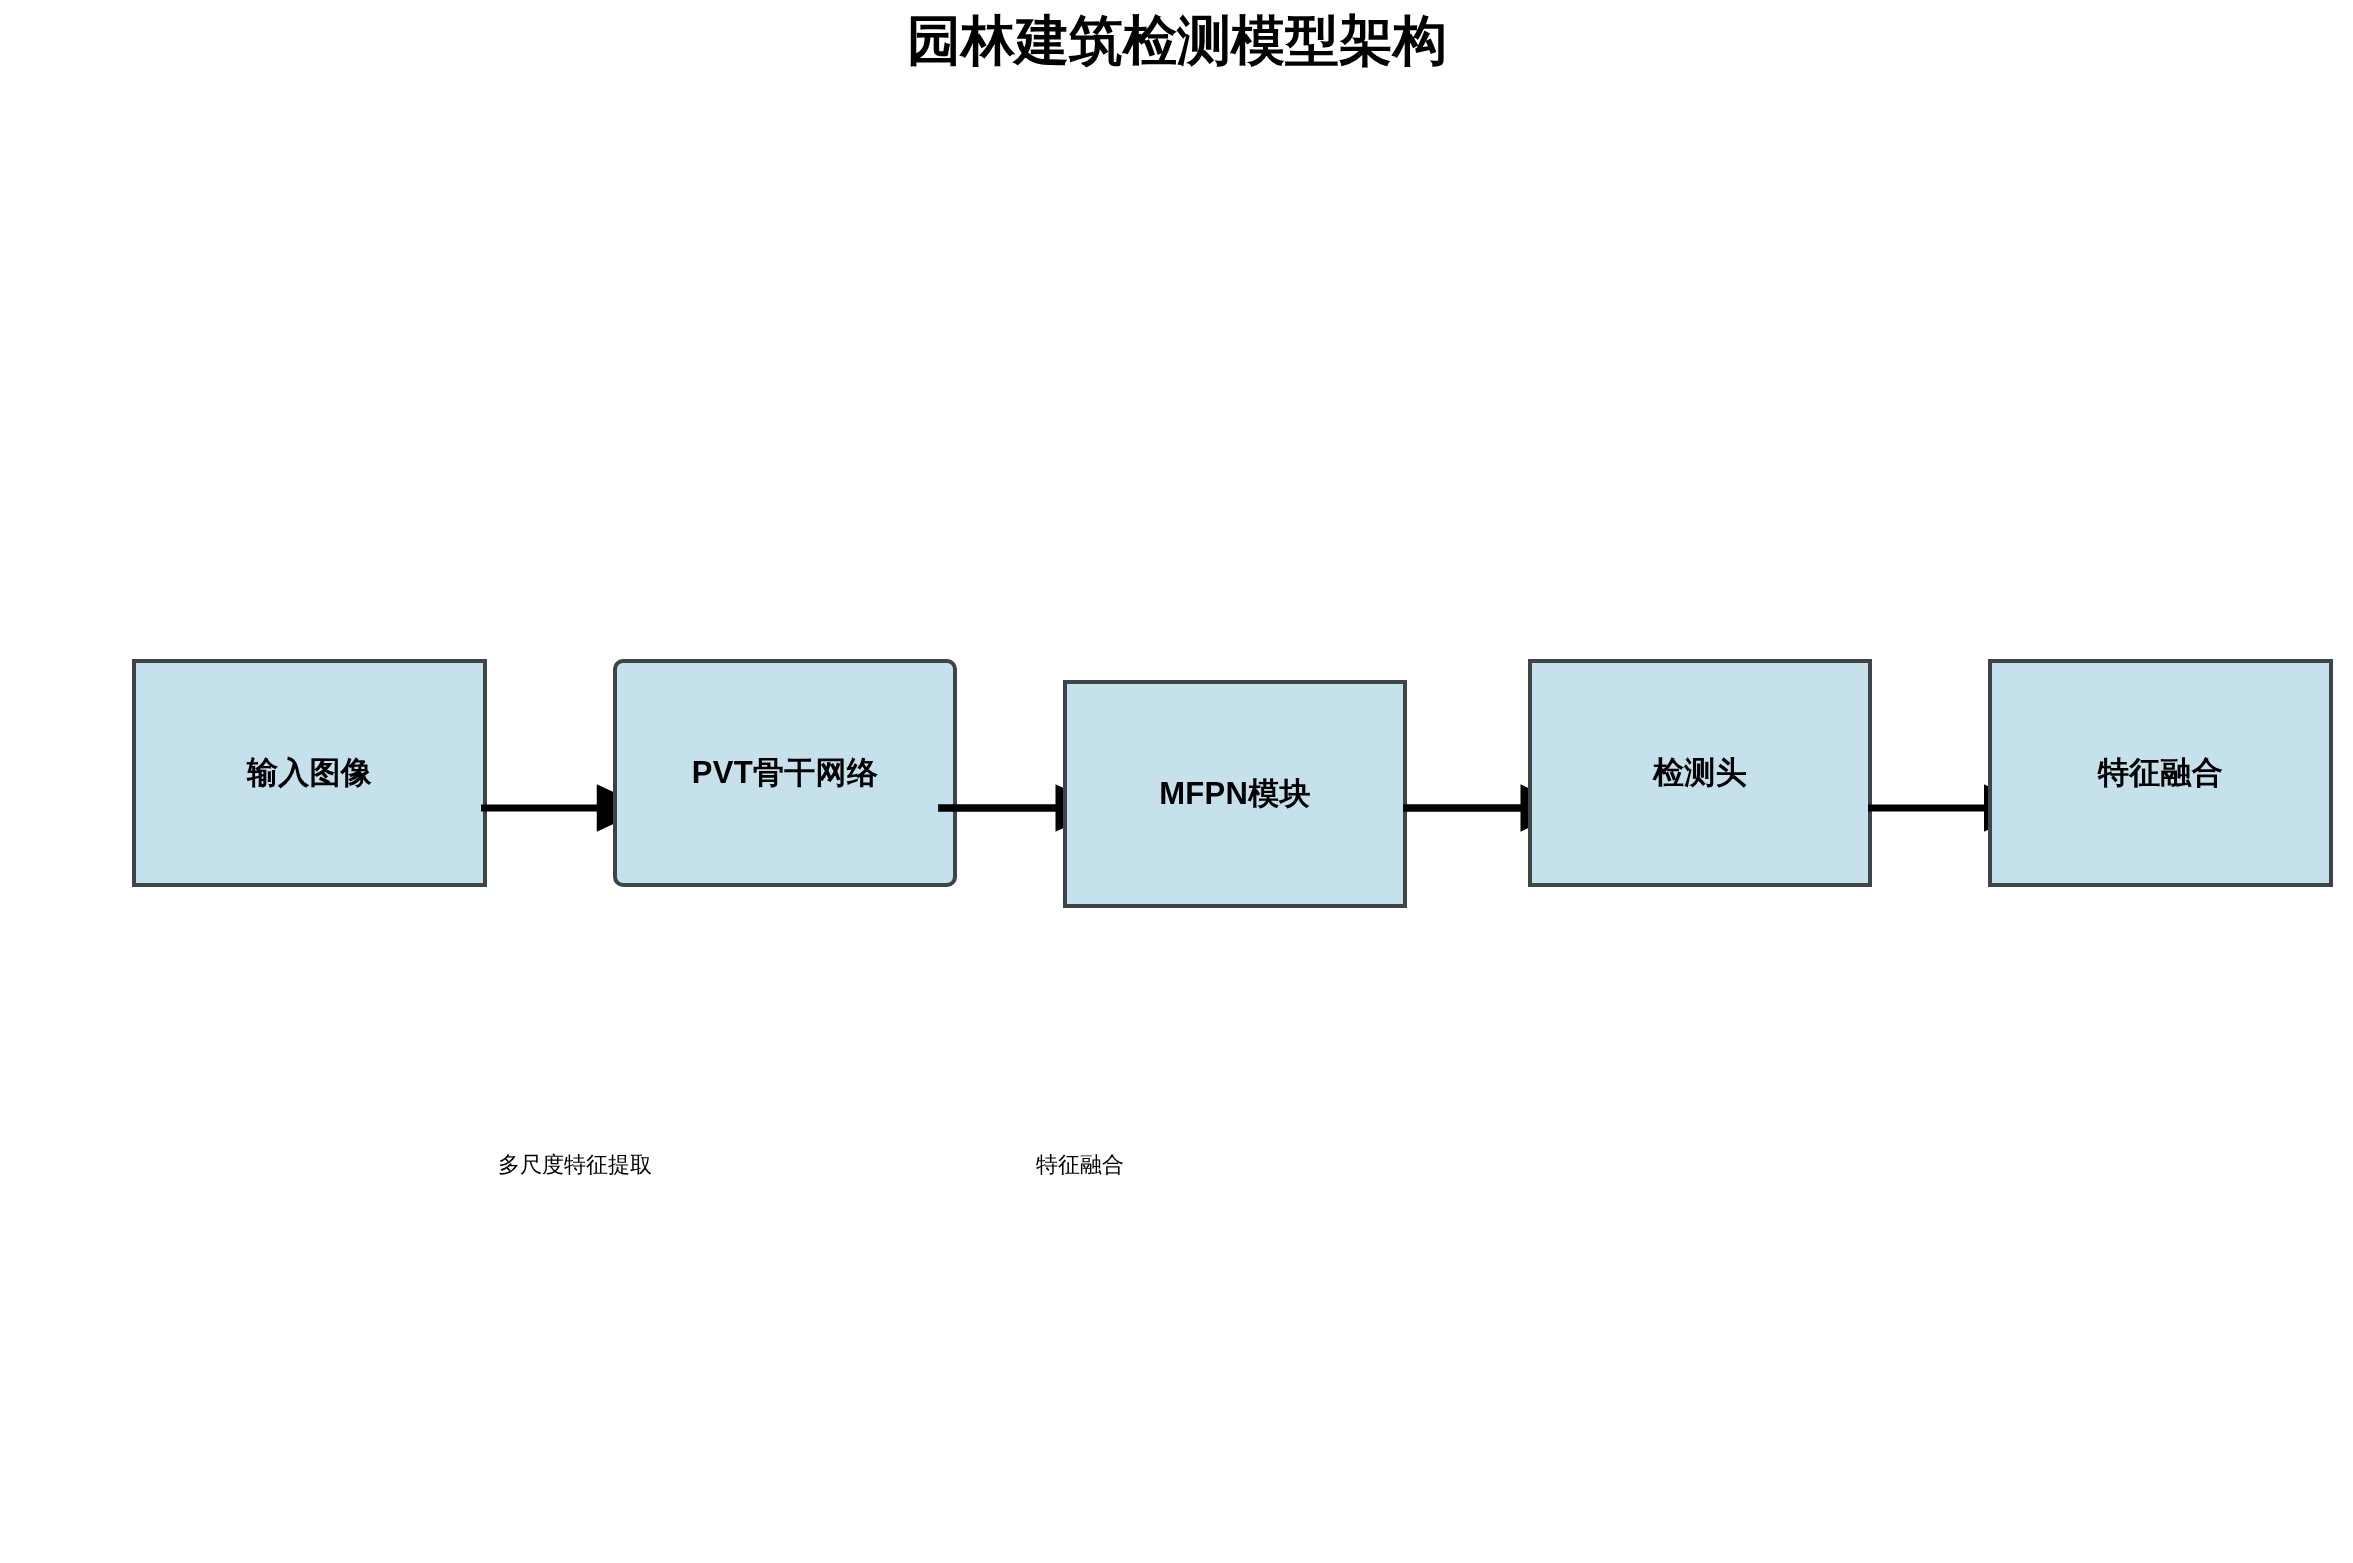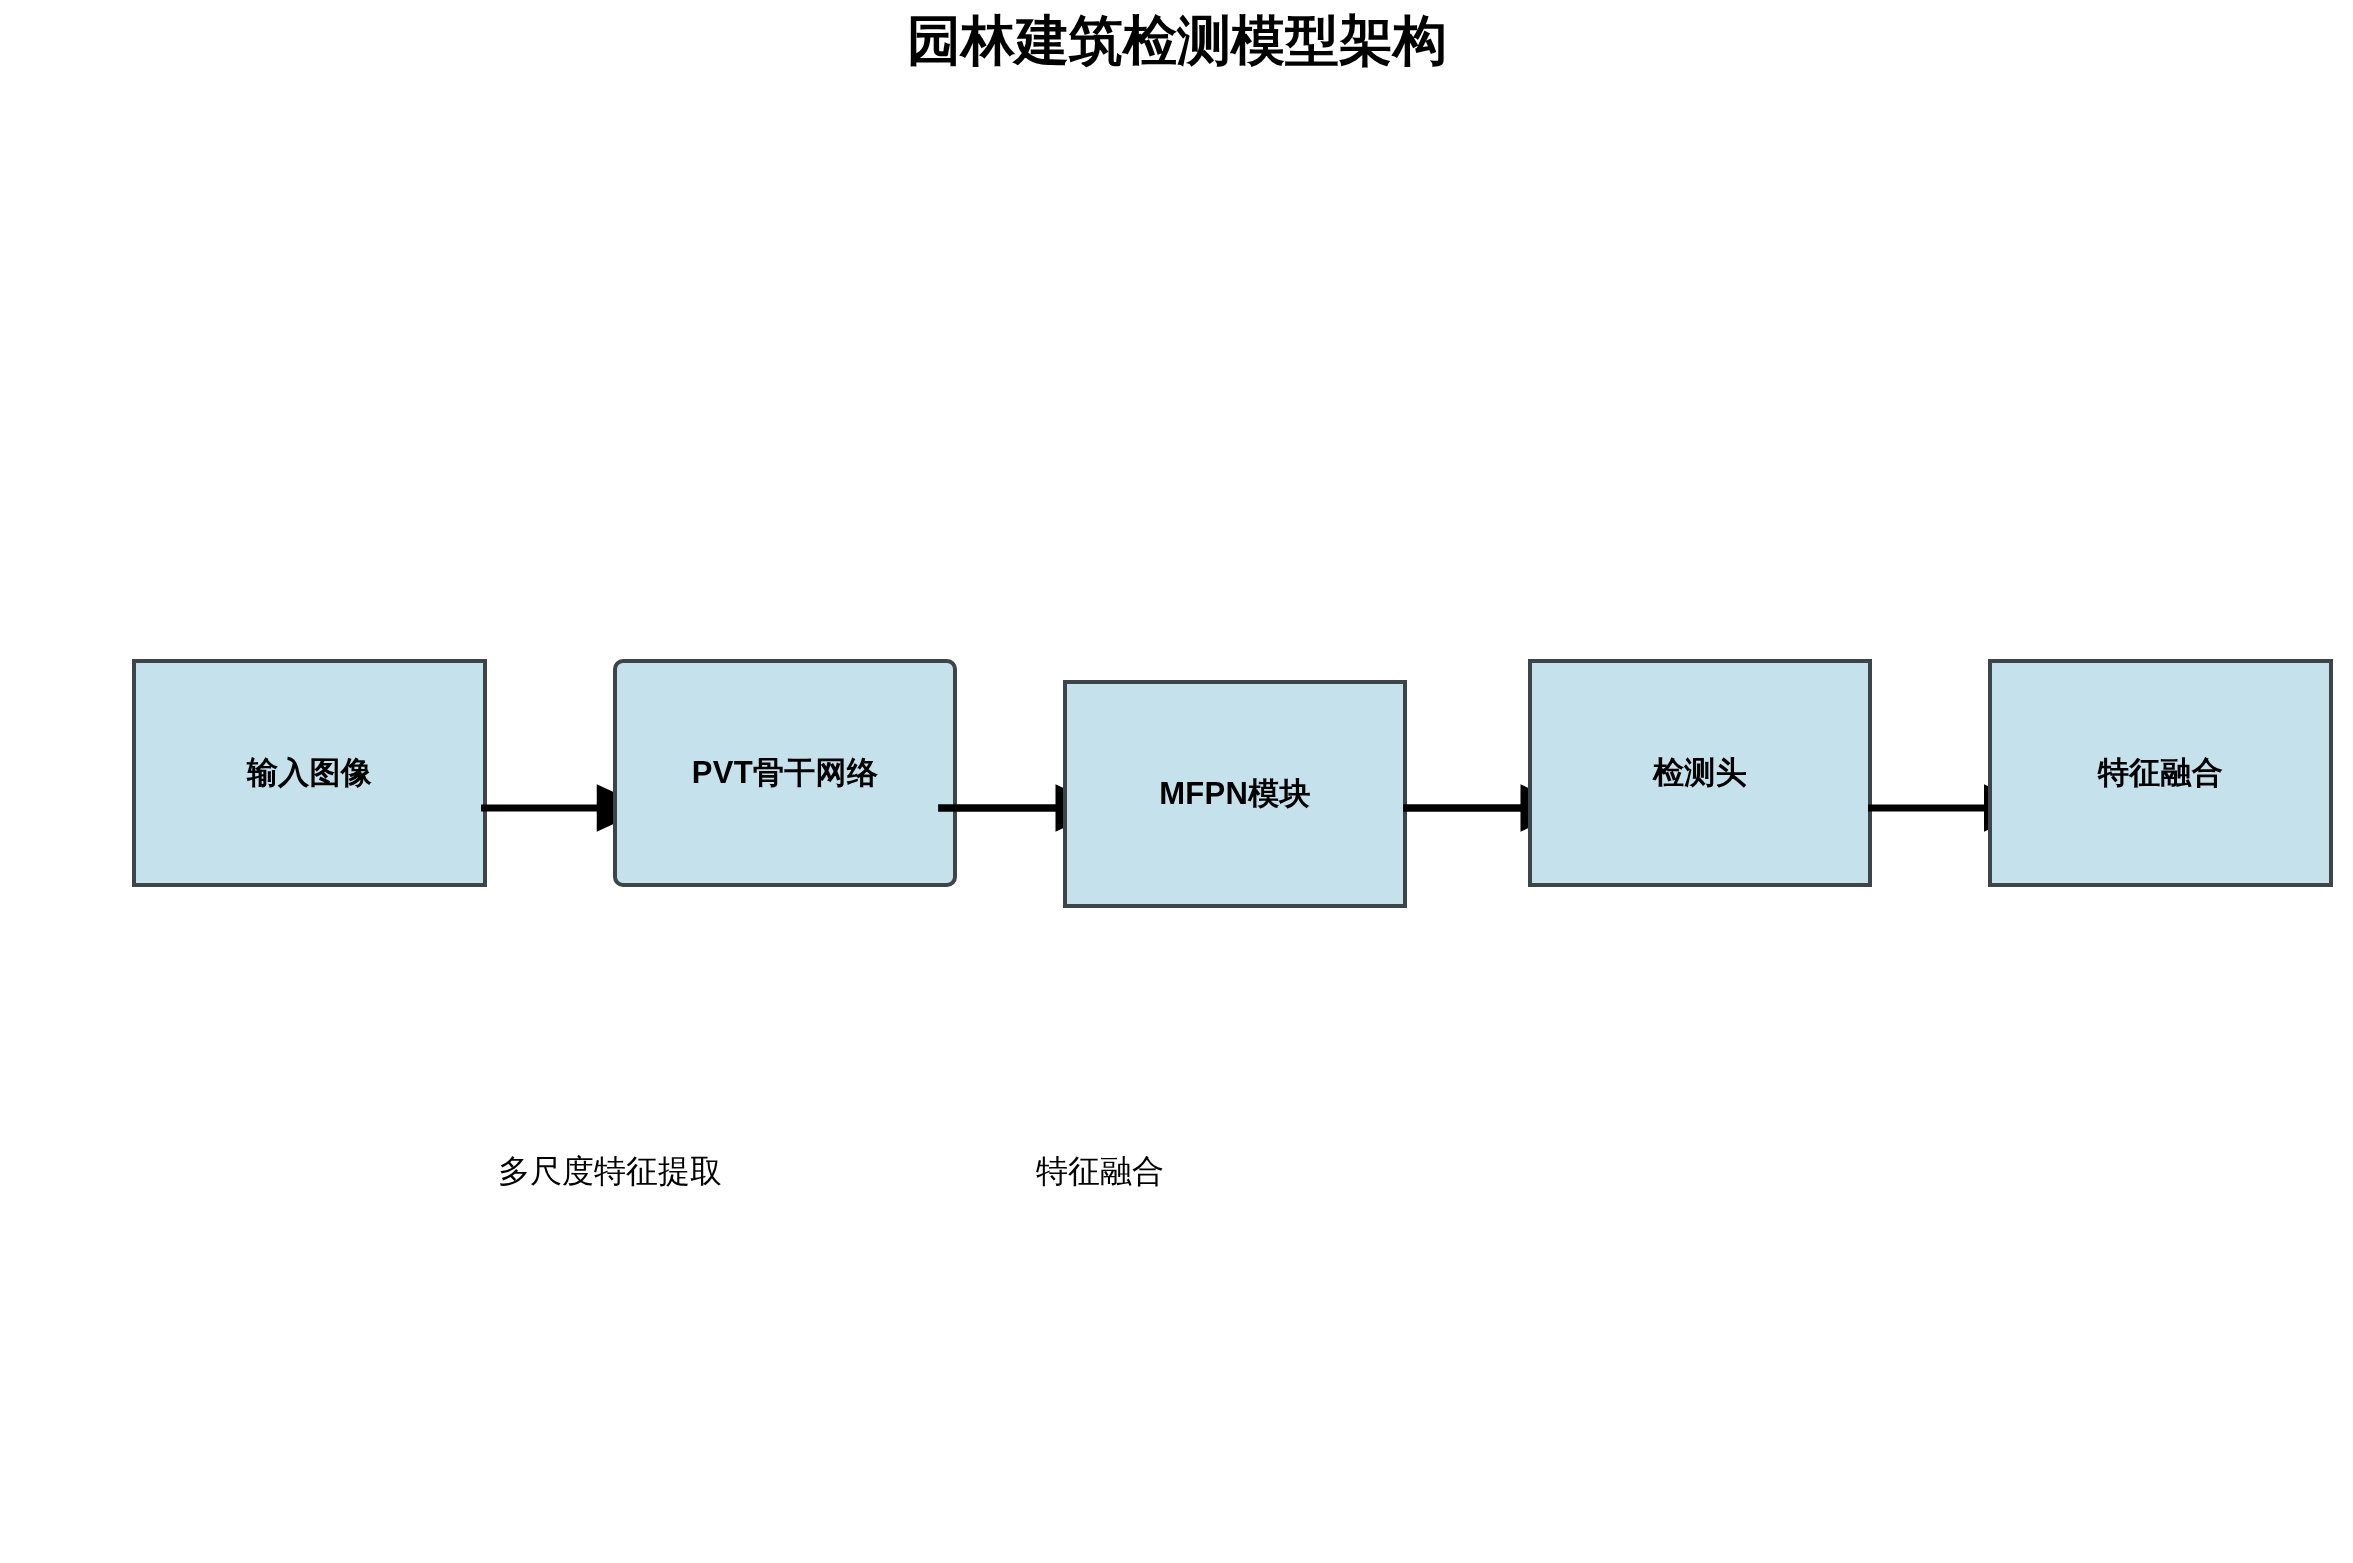--- a/index.html
+++ b/index.html
@@ -77,21 +77,21 @@
   .connector svg { display: block; overflow: visible; }
 
   #conn-0 { left: 481px;  width: 171px; }
   #conn-1 { left: 938px; width: 173px; }
   #conn-2 { left: 1403px; width: 173px; }
   #conn-3 { left: 1868px; width: 170px; }
 
   
   .annotation {
     position: absolute;
-    font-size: 32px;
+    font-size: 22px;
     font-weight: normal;
     color: #000000;
     white-space: nowrap;
     letter-spacing: 0px;
   }
   #annot-0 { left: 498px;  top: 1150px; }
   #annot-1 { left: 1036px; top: 1150px; }
 </style>
 </head>
 <body>

